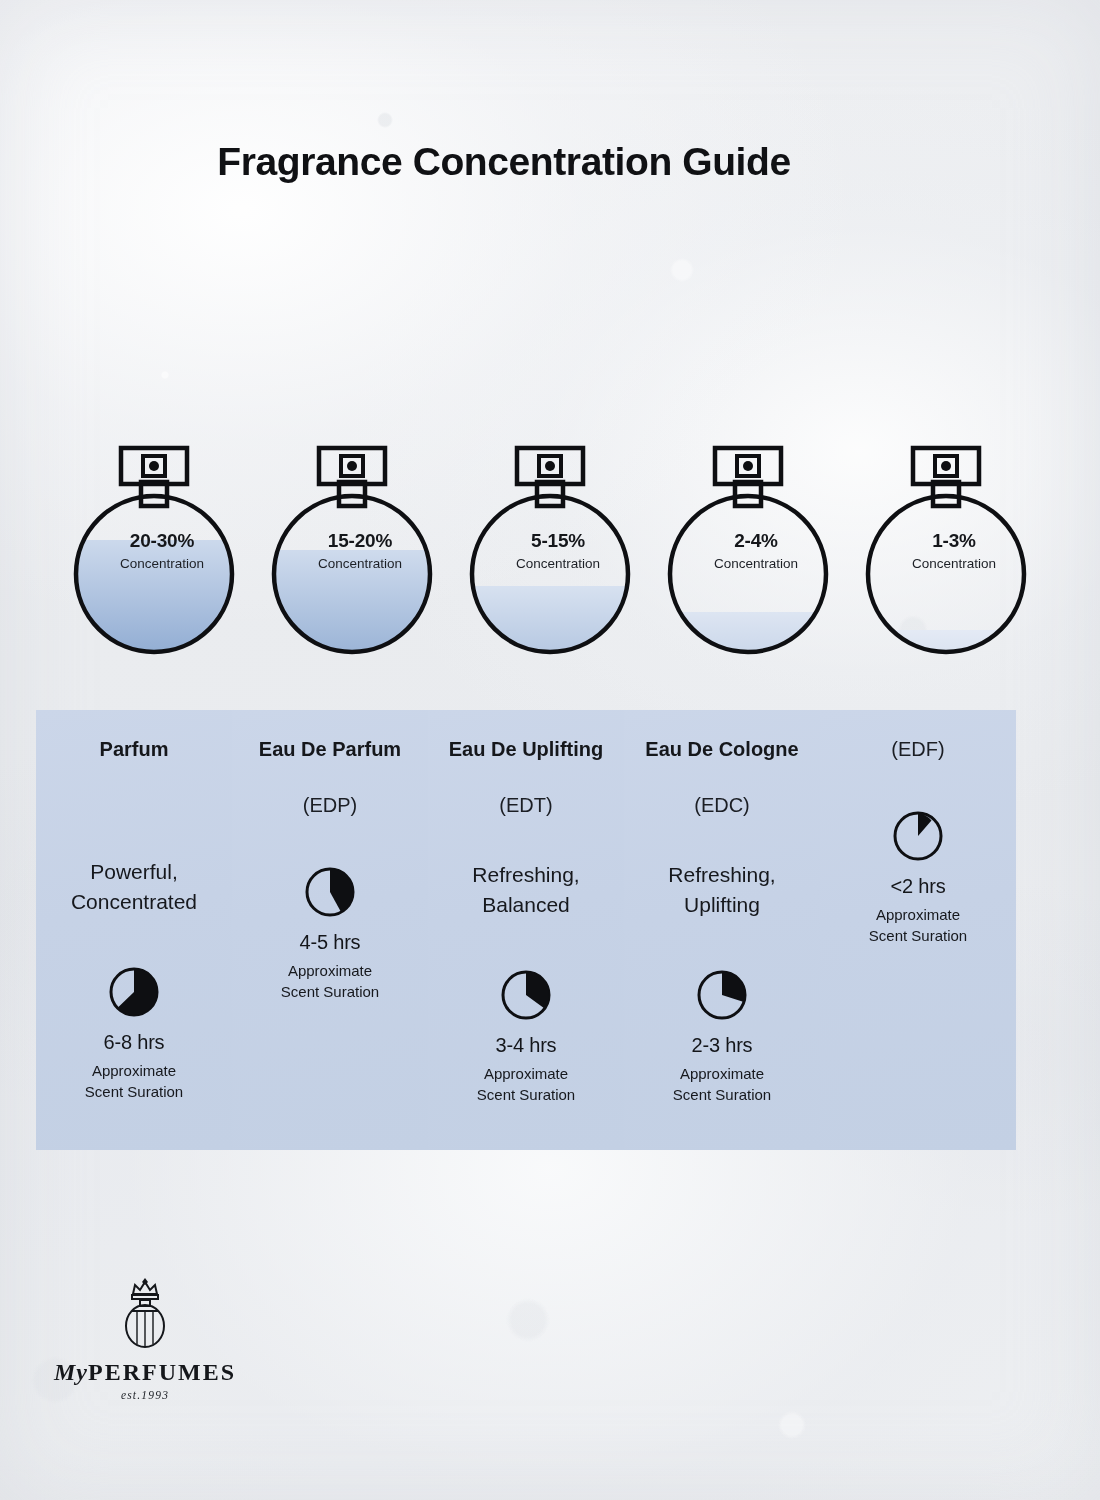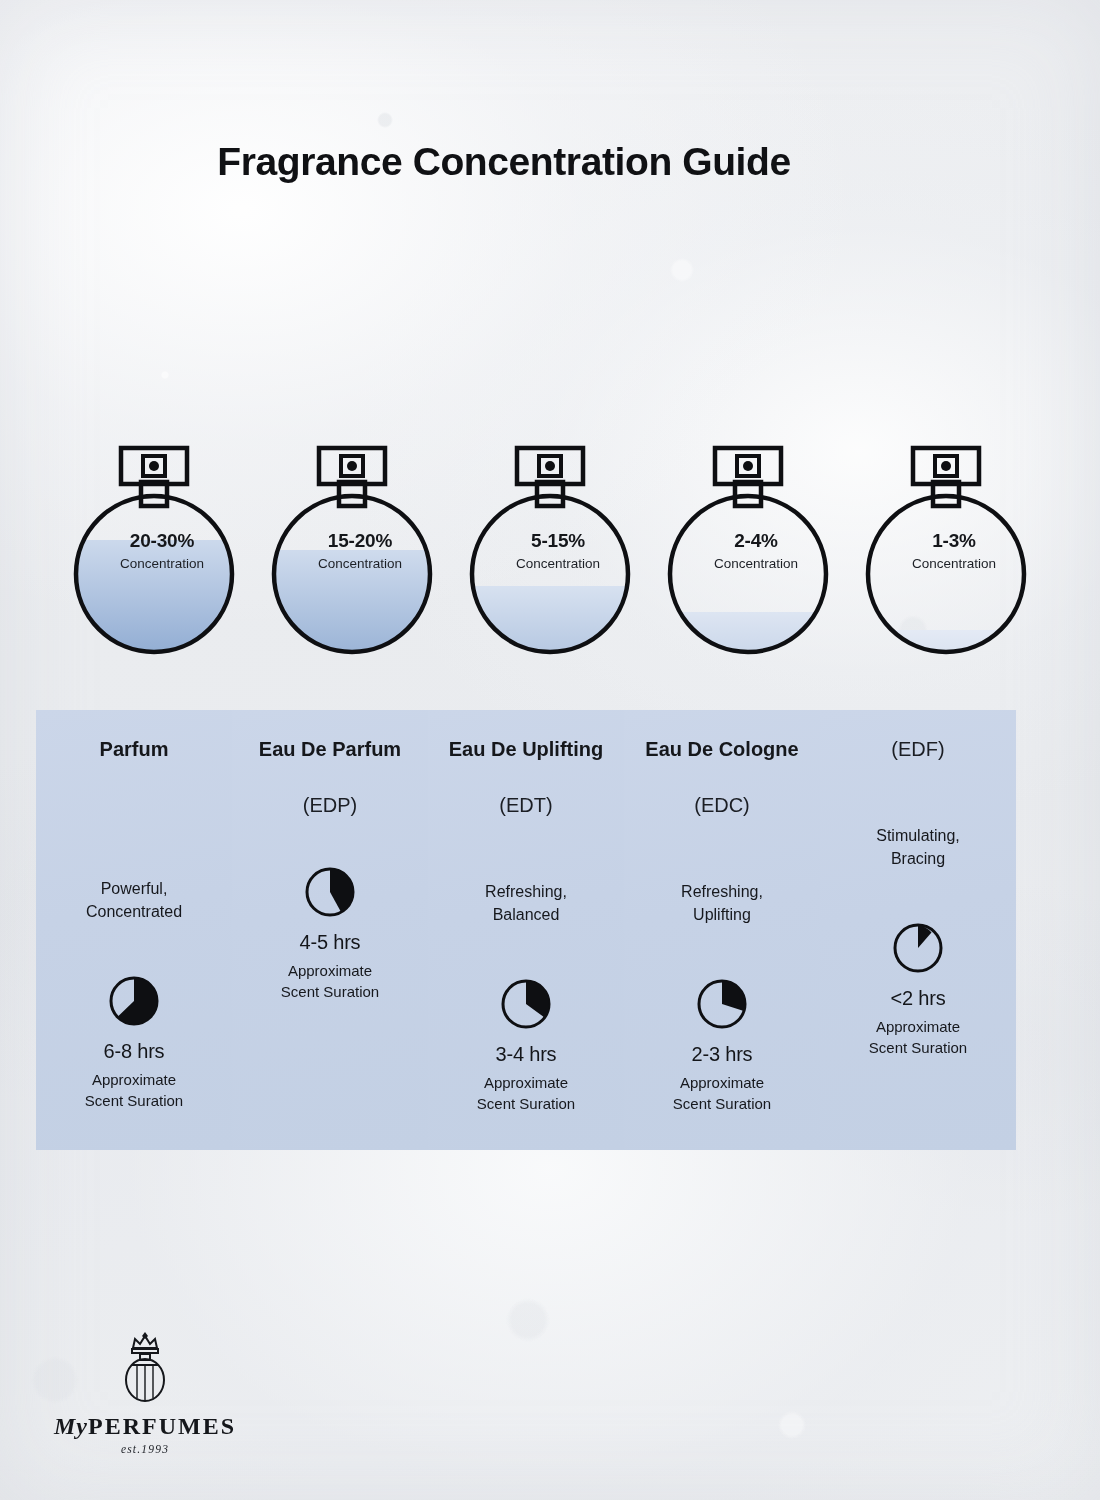--- a/index.html
+++ b/index.html
@@ -128,24 +128,24 @@
     line-height: 1.35;
     min-height: 56px;
   }
   .card-abbr {
     font-size: 20px;
     color: #1b1e24;
     margin-top: 2px;
     min-height: 20px;
   }
   .card-desc {
-    font-size: 16px;
+    font-size: 21px;
     color: #16181d;
     line-height: 1.42;
-    margin-top: 64px;
+    margin-top: 43px;
     min-height: 48px;
   }
   .clock-wrap {
     margin-top: 48px;
     height: 54px;
   }
   .hrs {
     font-size: 20px;
     font-weight: normal;
     color: #14161a;
@@ -156,21 +156,21 @@
     font-size: 15px;
     color: #16181d;
     line-height: 1.42;
     margin-top: 6px;
   }
 
   
   .footer {
     position: absolute;
     left: 30px;
-    top: 1328px;
+    top: 1274px;
     width: 230px;
     text-align: center;
   }
   .logo-mark {
     display: block;
     margin: 0 auto;
   }
   .logo-word {
     margin-top: 7px;
     font-family: "Liberation Serif", serif;
@@ -399,21 +399,20 @@
           </svg>
         </div>
         <div class="hrs">2-3 hrs</div>
         <div class="hrs-sub">Approximate<br>Scent Suration</div>
       </div>
     </div>
 
     <div class="card">
       <div class="card-inner">
         <div class="card-abbr">(EDF)</div>
-        <div class="card-desc">Stimulating,<br>Bracing</div>
         <div class="clock-wrap">
           <svg width="54" height="54" viewBox="0 0 54 54">
             <circle cx="27" cy="27" r="23" fill="none" stroke="#0e0f12" stroke-width="3"></circle>
             <path d="M27 27 L27 4 A23 23 0 0 1 40.5 11.4 Z" fill="#0e0f12"></path>
           </svg>
         </div>
         <div class="hrs">&lt;2 hrs</div>
         <div class="hrs-sub">Approximate<br>Scent Suration</div>
       </div>
     </div>

